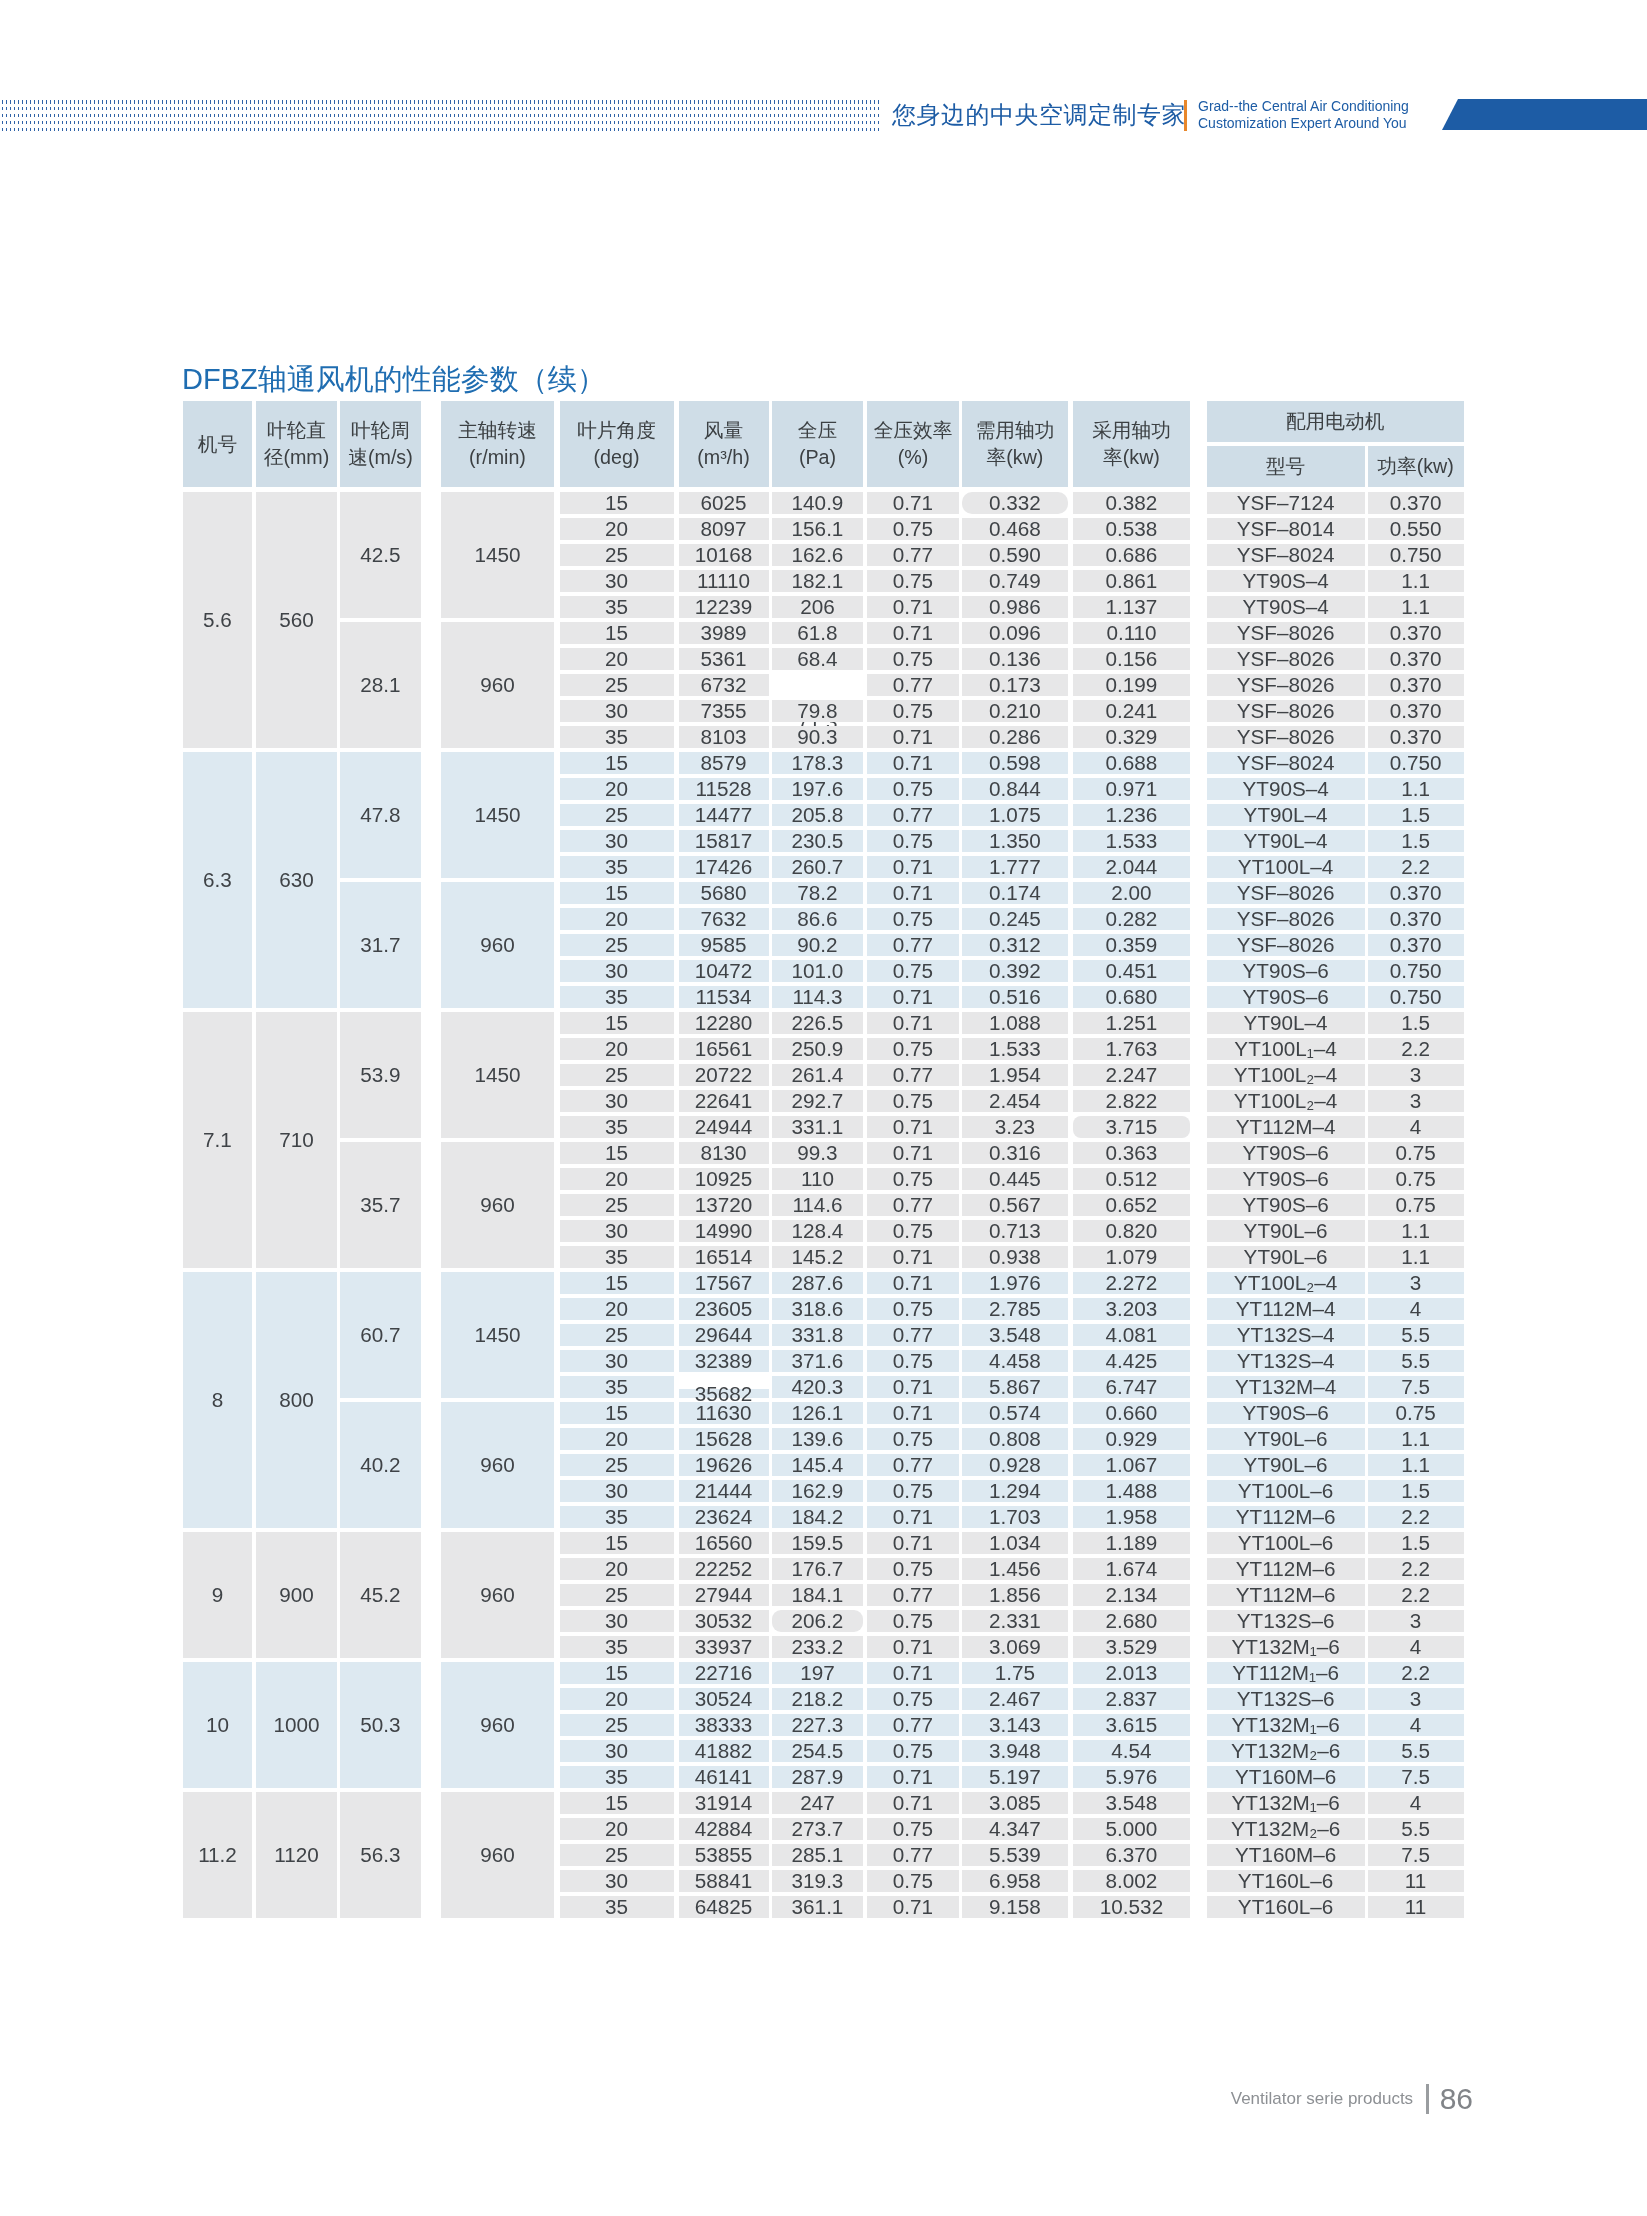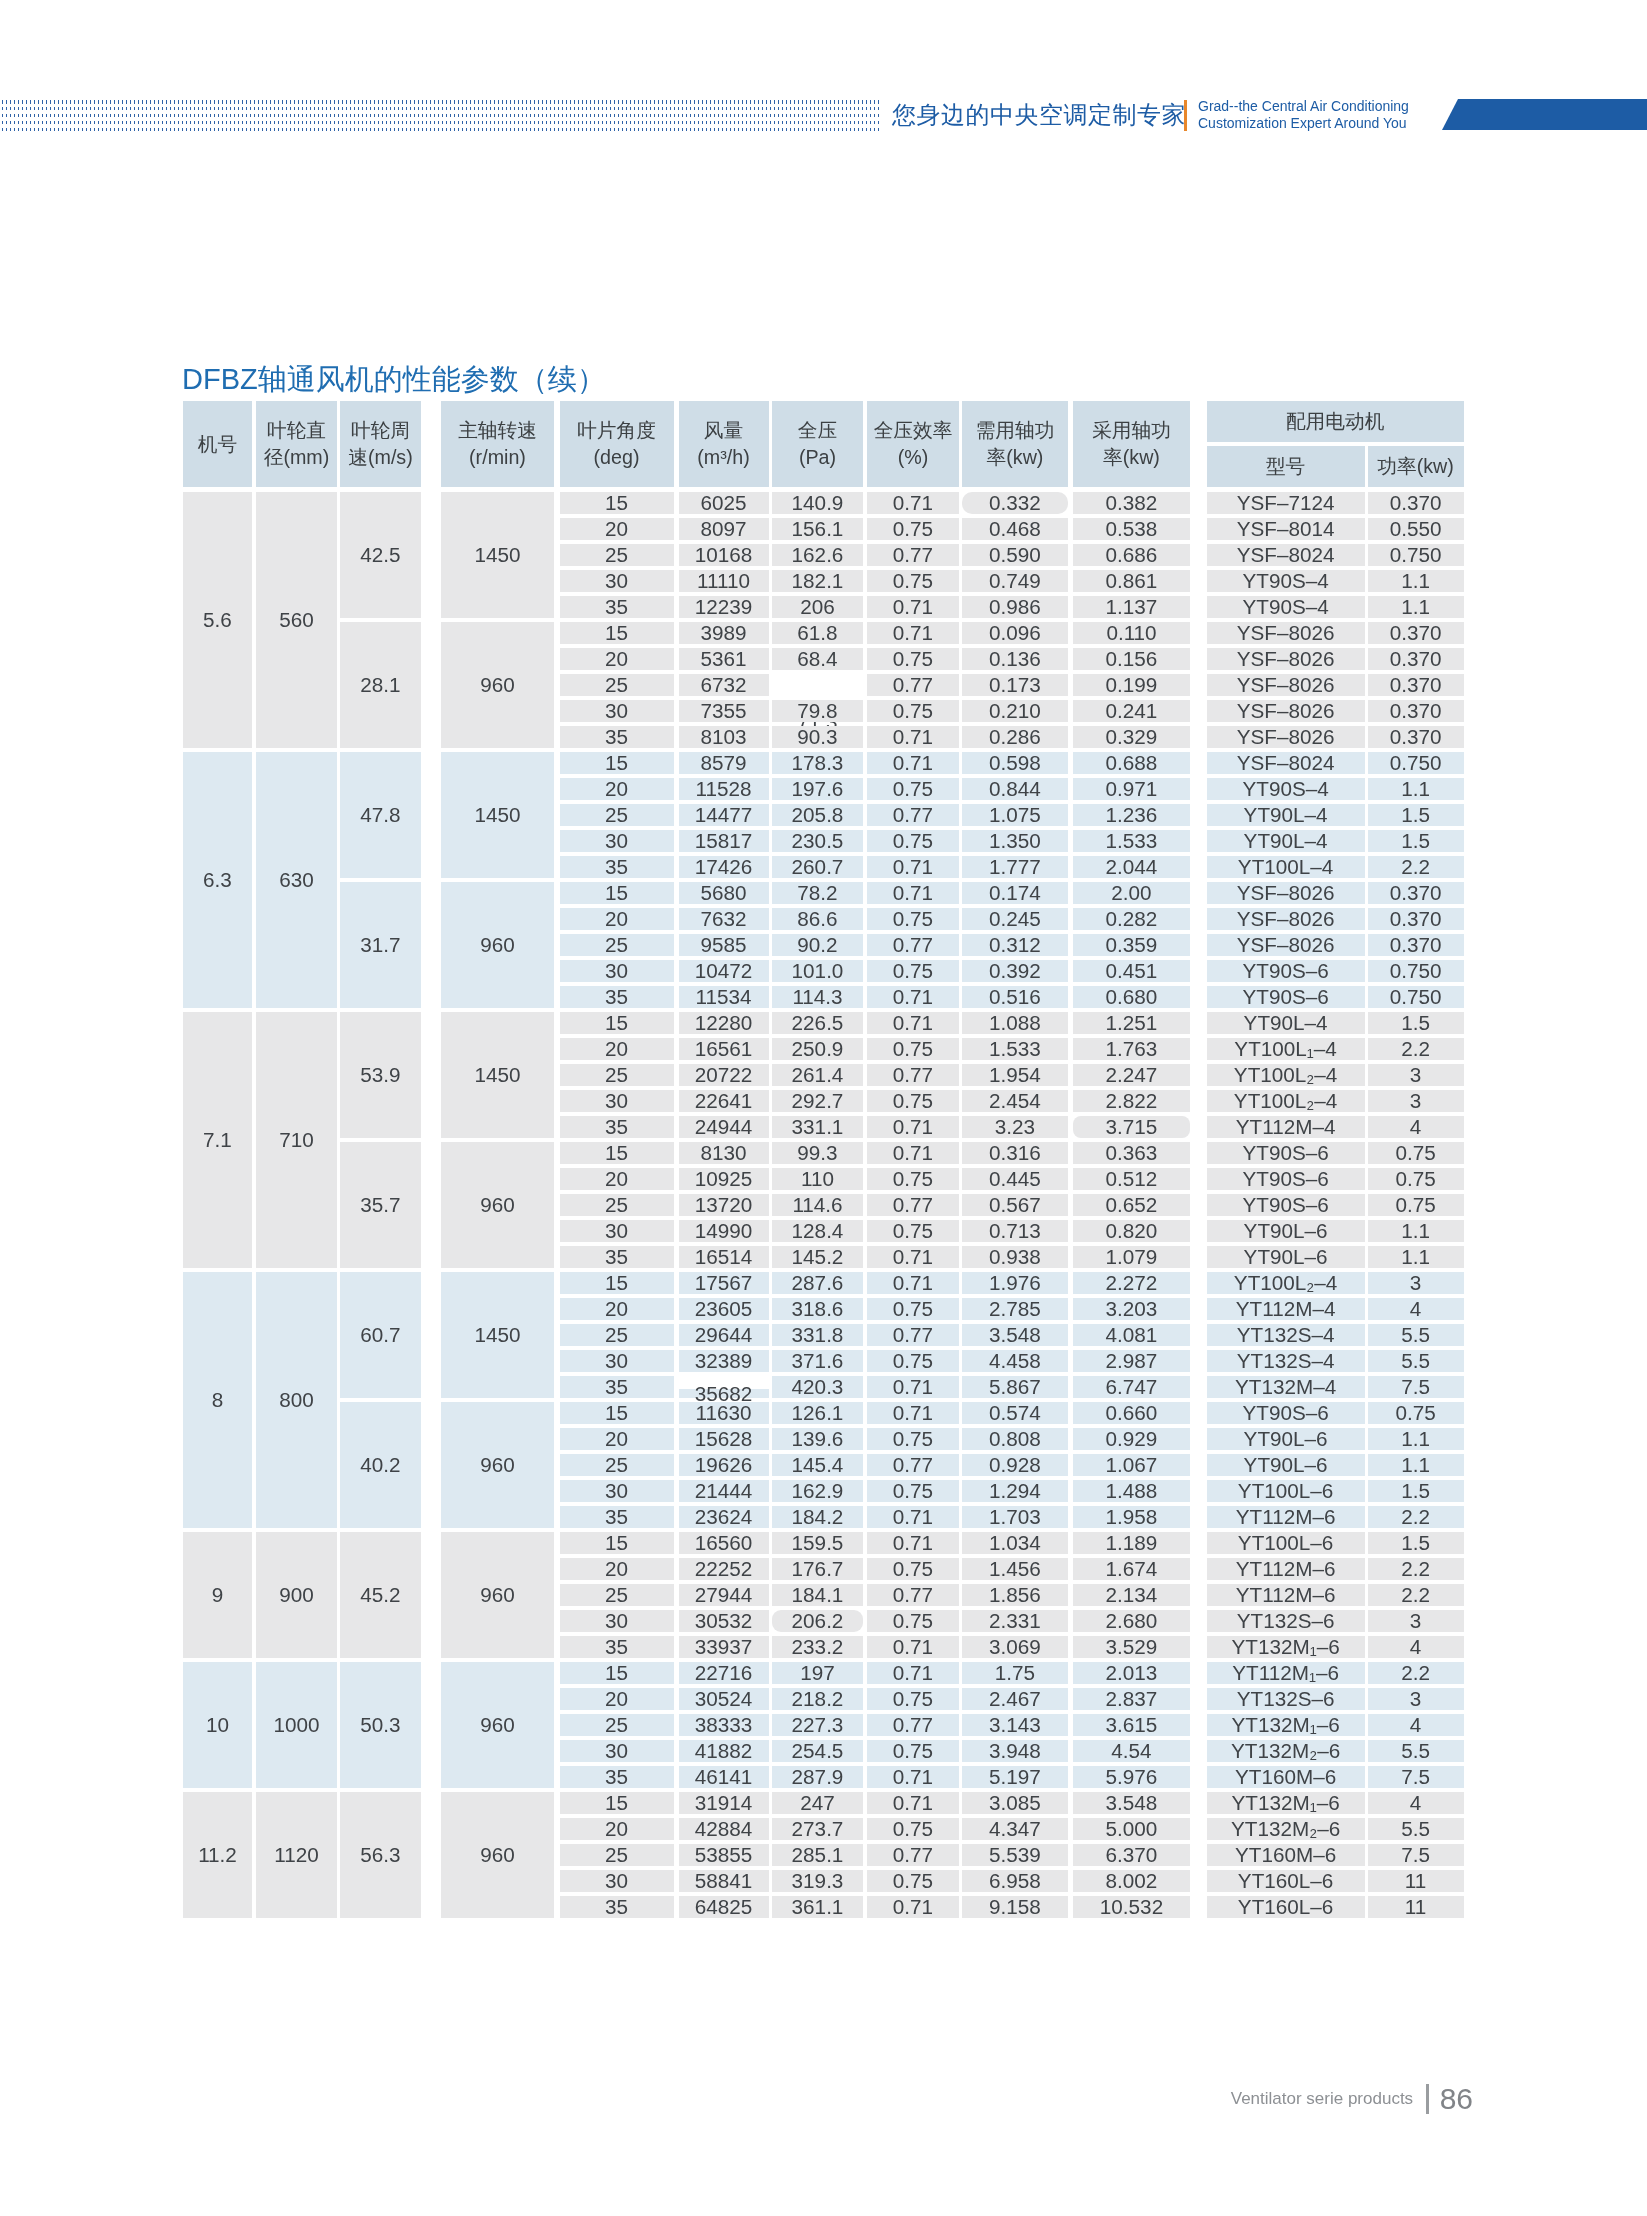--- a/index.html
+++ b/index.html
@@ -400,21 +400,21 @@
       <div class="cell b" style="grid-area: 69 / 15 / 70;">0.77</div>
       <div class="cell b" style="grid-area: 69 / 17 / 70;">3.548</div>
       <div class="cell b" style="grid-area: 69 / 19 / 70;">4.081</div>
       <div class="cell b" style="grid-area: 69 / 21 / 70;">YT132S–4</div>
       <div class="cell b" style="grid-area: 69 / 23 / 70;">5.5</div>
       <div class="cell b" style="grid-area: 71 / 9 / 72;">30</div>
       <div class="cell b" style="grid-area: 71 / 11 / 72;">32389</div>
       <div class="cell b" style="grid-area: 71 / 13 / 72;">371.6</div>
       <div class="cell b" style="grid-area: 71 / 15 / 72;">0.75</div>
       <div class="cell b" style="grid-area: 71 / 17 / 72;">4.458</div>
-      <div class="cell b" style="grid-area: 71 / 19 / 72;">2.987</div>
+      <div class="cell b" style="grid-area: 71 / 19 / 72;">4.425</div>
       <div class="cell b" style="grid-area: 71 / 21 / 72;">YT132S–4</div>
       <div class="cell b" style="grid-area: 71 / 23 / 72;">5.5</div>
       <div class="cell b" style="grid-area: 73 / 9 / 74;">35</div>
       <div class="cell b" style="grid-area: 73 / 11 / 74; margin-top: 13px;">35682</div>
       <div class="cell b" style="grid-area: 73 / 13 / 74;">420.3</div>
       <div class="cell b" style="grid-area: 73 / 15 / 74;">0.71</div>
       <div class="cell b" style="grid-area: 73 / 17 / 74;">5.867</div>
       <div class="cell b" style="grid-area: 73 / 19 / 74;">6.747</div>
       <div class="cell b" style="grid-area: 73 / 21 / 74;">YT132M–4</div>
       <div class="cell b" style="grid-area: 73 / 23 / 74;">7.5</div>

